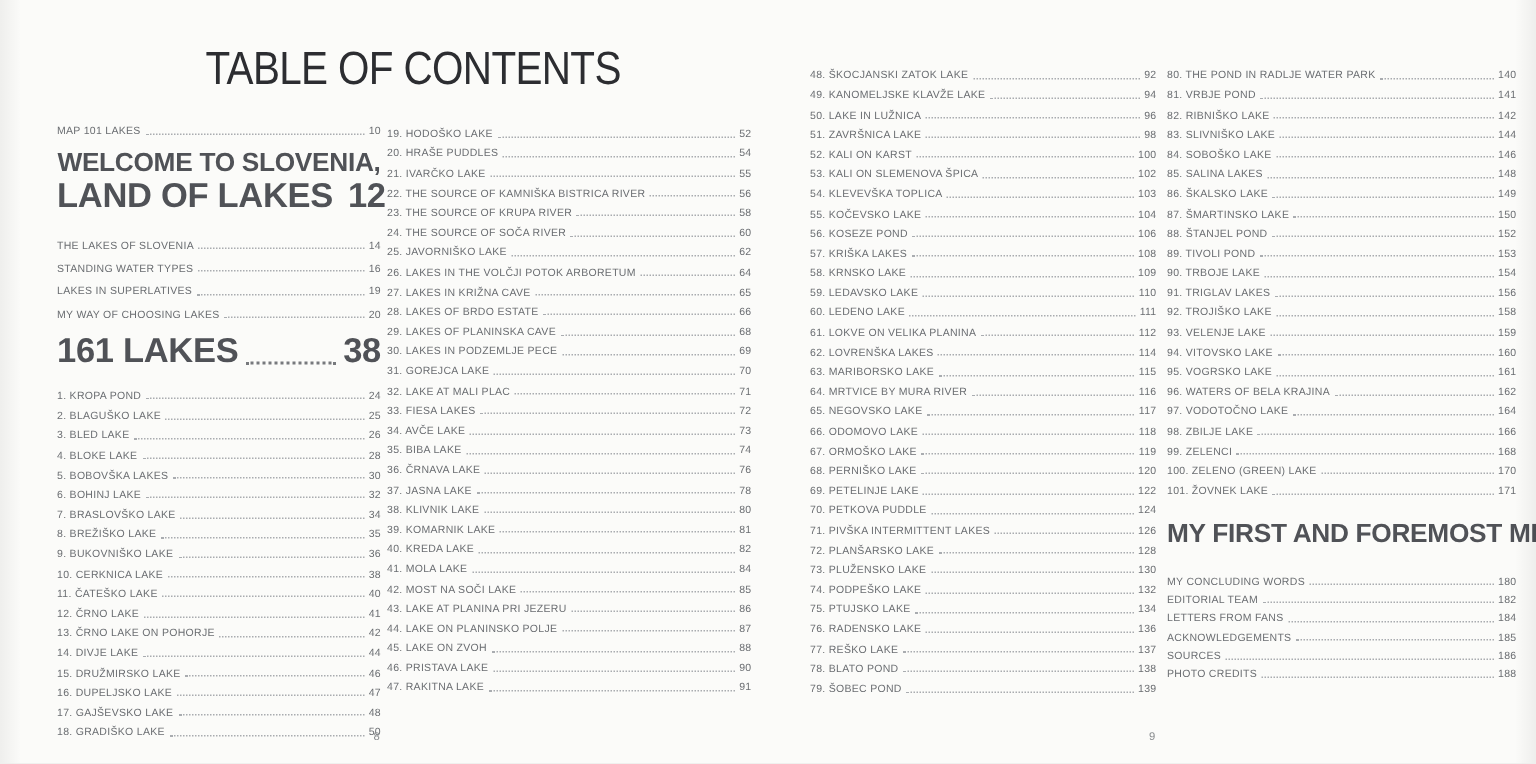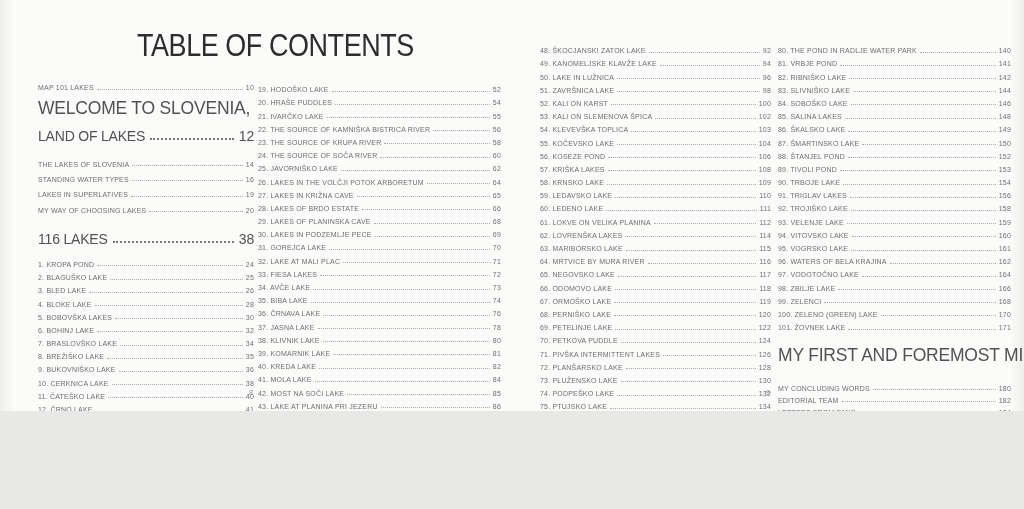--- a/index.html
+++ b/index.html
@@ -8,21 +8,21 @@
     --heading: #505257;
     --entry: #6b6e72;
     --leader: #a9acb0;
     --leader-big: #77797d;
     --footer: #8a8d90;
   }
   * { margin:0; padding:0; box-sizing:border-box; }
   html,body { background:#e8e8e6; }
   #spread {
     position:relative;
-    width:1024px; height:411px;
+    width:1024px; height:509px;
     background:var(--bg);
     font-family:"Liberation Sans","DejaVu Sans",sans-serif;
     overflow:hidden;
     margin:0 auto;
     padding-left:36px;
   }
   
   #spread::before, #spread::after {
     content:""; position:absolute; top:0; bottom:0; width:14px; pointer-events:none;
   }
@@ -52,26 +52,26 @@
   .trow .lab { flex:0 0 auto; }
   .trow .leader { flex:1 1 auto; border-bottom:1px dotted var(--leader); margin:0 3px 1.5px; min-width:8px; }
   .trow .pg { flex:0 0 auto; }
 
   .intro-list .trow { height:15.4px; }
   .back-list  .trow { height:12.4px; }
 
   
   .hblock { color:var(--heading); }
   .hline {
-    font-size:17.5px; font-weight:400; letter-spacing:-.2px;
-    line-height:22px; white-space:nowrap;
+    font-size:17.5px; font-weight:700; letter-spacing:-.2px;
+    line-height:22px; white-space:nowrap;text-align:center;
   }
   .hrow {
     display:flex; align-items:flex-end;
-    font-size:14px; font-weight:400; letter-spacing:-.2px;
+    font-size:23px; font-weight:700; letter-spacing:-.2px;
     height:25px; color:var(--heading); white-space:nowrap;
   }
   .hrow .leader { flex:1 1 auto; border-bottom:2.5px dotted var(--leader-big); margin:0 5px 4px; }
   .hrow .pg { flex:0 0 auto;margin-top:44px; }
 
   .mb6 { margin-bottom:6px; } .mb8 { margin-bottom:8px; }   .mt8 { margin-top:8px; } .mt13 { margin-top:13px; }
 
   .page-footer {
     position:absolute; bottom:14px;
     font-size:7.5px; color:var(--footer);
@@ -121,21 +121,21 @@
           <span class="pg">19</span>
         </div>
         <div class="trow">
           <span class="lab">MY WAY OF CHOOSING LAKES</span>
           <span class="leader"></span>
           <span class="pg">20</span>
         </div>
       </div>
 
     <div class="hrow">
-      <span class="lab">116 LAKES</span>
+      <span class="lab">161 LAKES</span>
       <span class="leader"></span>
       <span class="pg">38</span>
     </div>
 
     <div class="toc-list mt8">
         <div class="trow">
           <span class="lab">1. KROPA POND</span>
           <span class="leader"></span>
           <span class="pg">24</span>
         </div>

